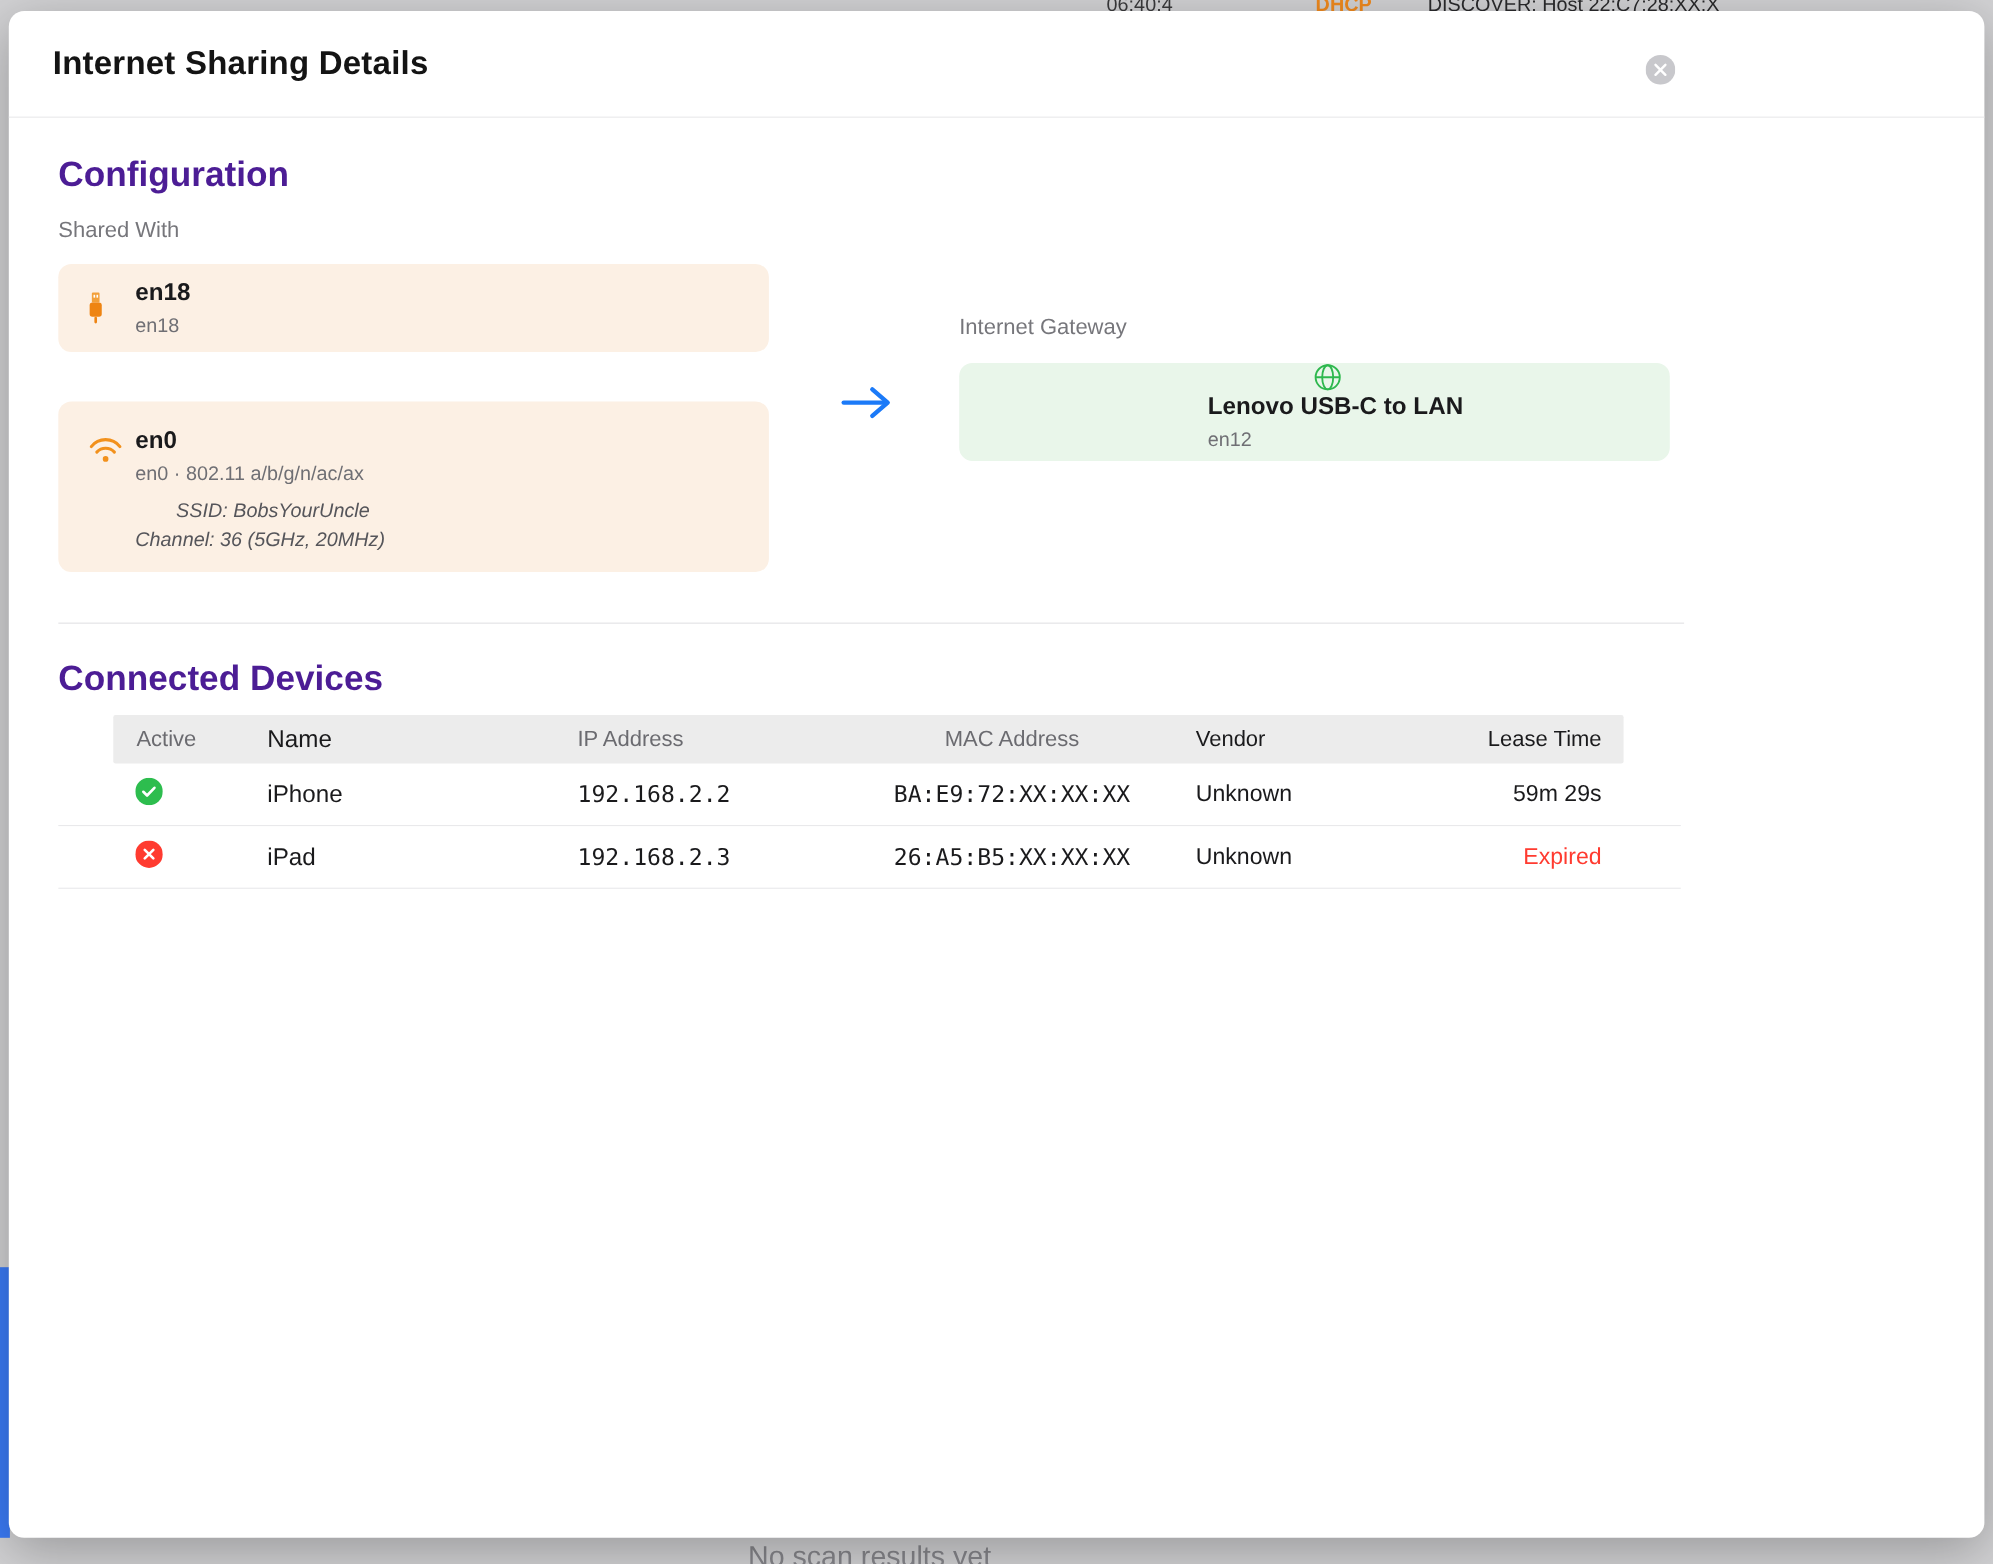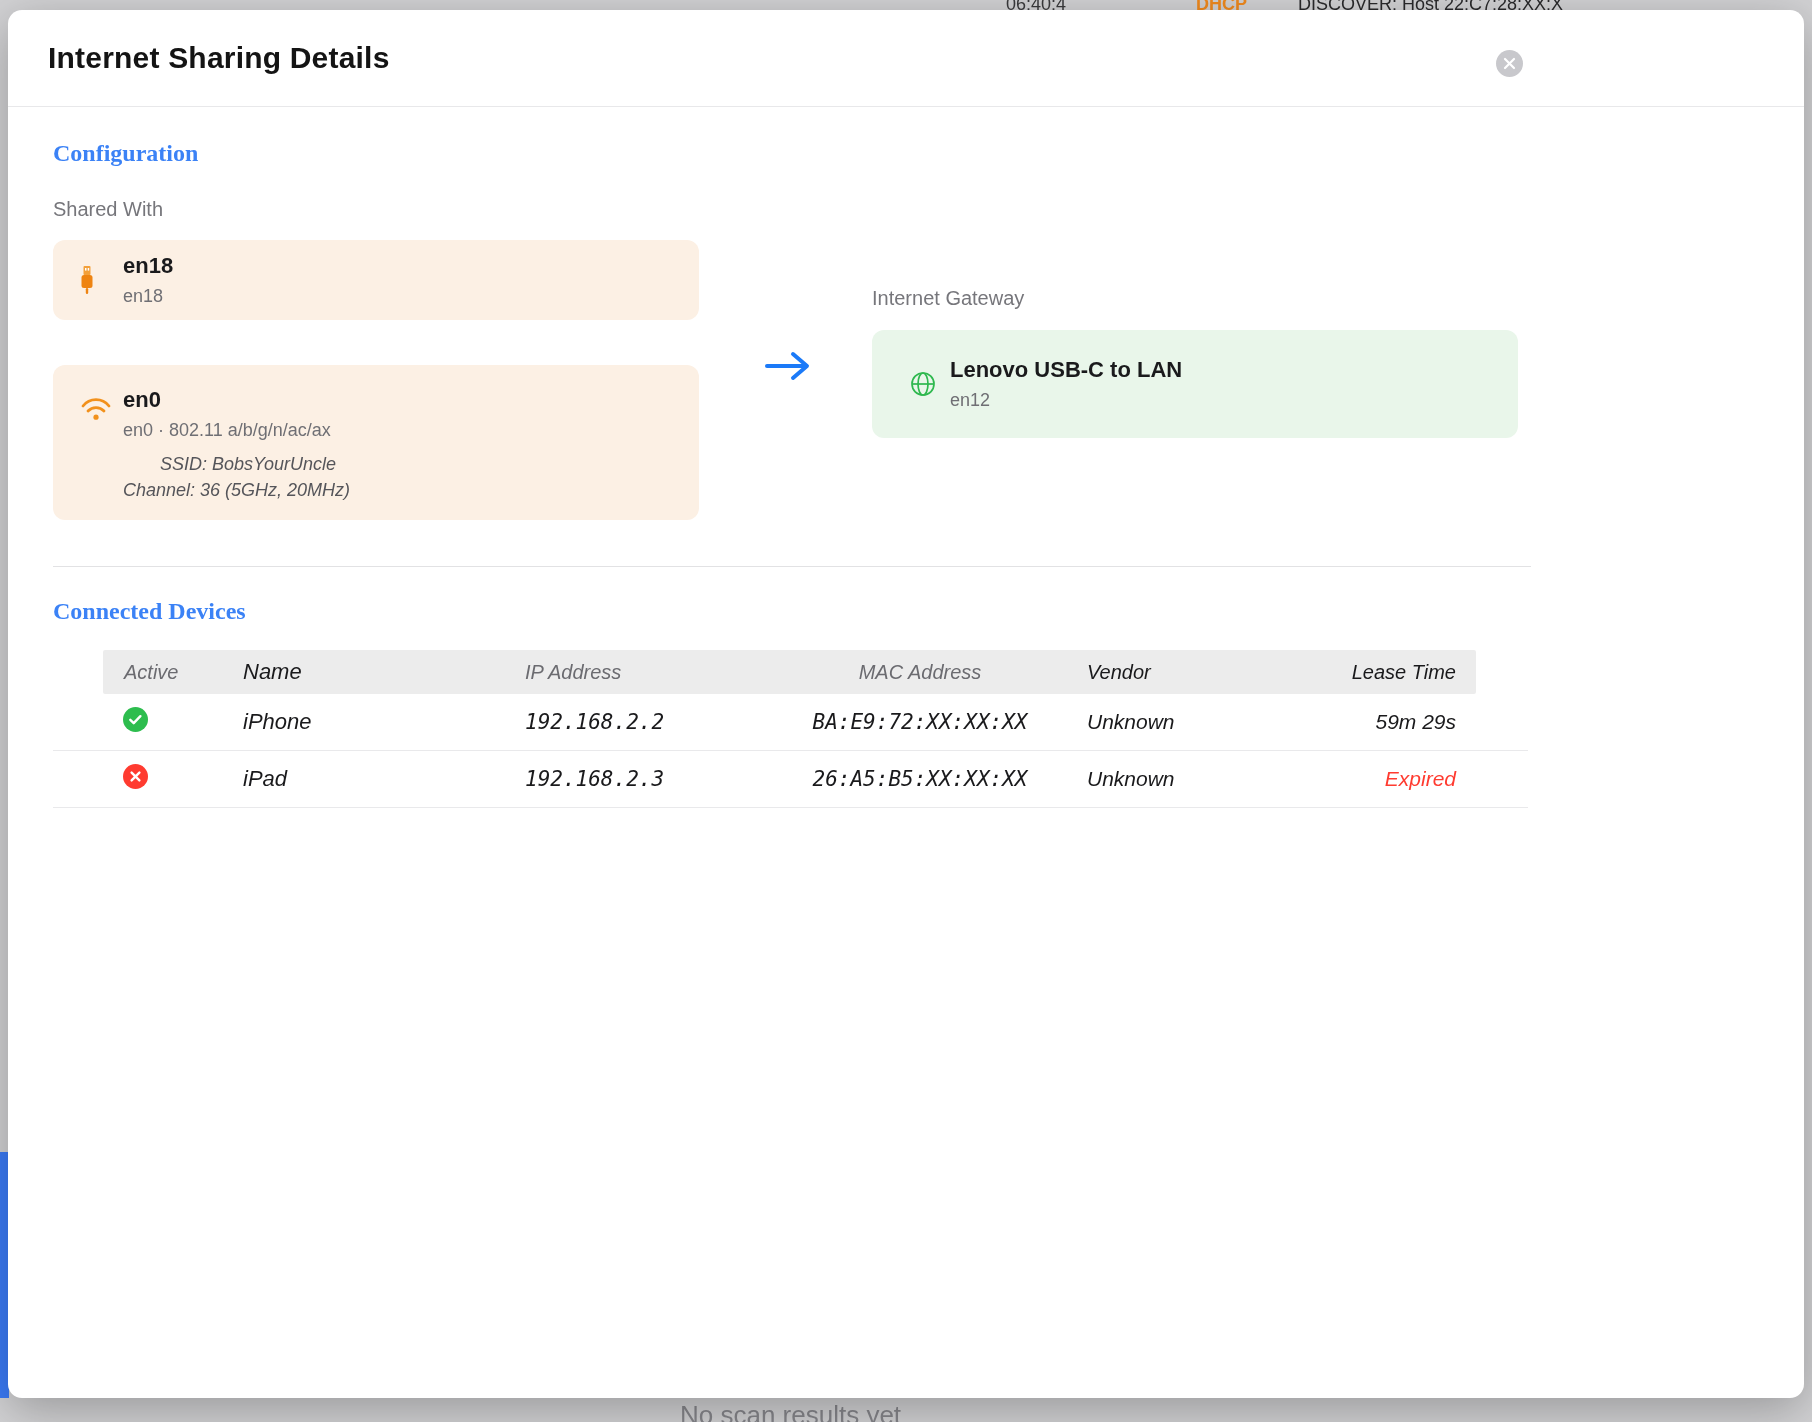--- a/index.html
+++ b/index.html
@@ -31,21 +31,21 @@
     border-bottom:1px solid #e8e8ea;
     display:flex; align-items:center; padding-left:40px;
   }
   .modal-title { font-size:30px; font-weight:700; color:#141414; letter-spacing:.2px; }
   .close-btn {
     position:absolute; left:1488px; top:40px; width:27px; height:27px;
     border:none; background:transparent; padding:0; cursor:pointer;
   }
 
   
-  .section-heading { position:absolute; font-size:24px; font-weight:700; color:#3b82f6;font-family:Liberation Serif, serif; }
+  .section-heading { position:absolute; font-size:32px; font-weight:700; color:#4c1d95; }
   .h-config  { left:45px; top:130px; }
   .h-devices { left:45px; top:588px; }
   .sub-label { position:absolute; font-size:20px; color:#76767b; }
   .lbl-shared  { left:45px; top:188px; }
   .lbl-gateway { left:864px; top:277px; }
 
   .iface-card {
     position:absolute; left:45px; width:646px; border-radius:12px;
     background:#fcf0e4; display:flex;
   }
@@ -57,30 +57,30 @@
   .icon-wifi { margin-right:10px; }
   .iface-name { font-size:22px; font-weight:700; color:#1a1a1c; line-height:26px; }
   .iface-sub  { font-size:18px; color:#6f6f74; line-height:22px; margin-top:6px; }
   .iface-ssid, .iface-channel { font-size:18px; font-style:italic; color:#55555a; line-height:22px; }
   .iface-ssid { margin-top:12px;margin-left:37px; }
   .iface-channel { margin-top:4px; }
 
   .flow-arrow { position:absolute; left:756px; top:340px; }
 
   .gateway-card {
-    position:absolute; left:864px; top:320px; width:646px; height:108px;
+    position:absolute; left:864px; top:320px; width:646px; height:89px;
     border-radius:12px; background:#e9f6ea;
-    display:flex; align-items:center; padding-left:38px;
+    display:flex; align-items:center; padding-left:38px;flex-direction:column;
   }
   .gateway-card .iface-icon { margin-right:14px; }
 
   .divider { position:absolute; left:45px; top:556px; width:1478px; height:1px; background:#e2e2e4; }
 
   
-  .table { position:absolute; left:45px; top:640px; width:1475px;font-style:italic; }
+  .table { position:absolute; left:45px; top:640px; width:1475px; }
   .thead {
     position:relative; height:44px; display:flex; align-items:center;
     padding-left:50px; font-size:20px; color:#6b6b70;
   }
   .thead::before {
     content:""; position:absolute; left:50px; right:52px; top:0; bottom:0;
     background:#ececec; border-radius:2px;
   }
   .thead .col { position:relative; z-index:1; }
   .trow {

